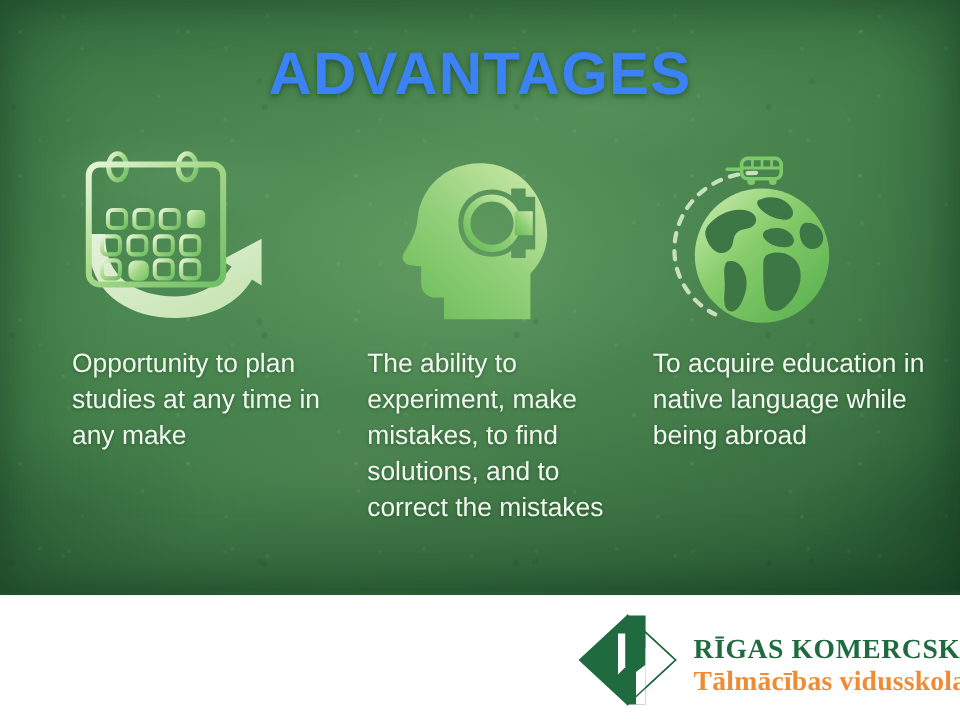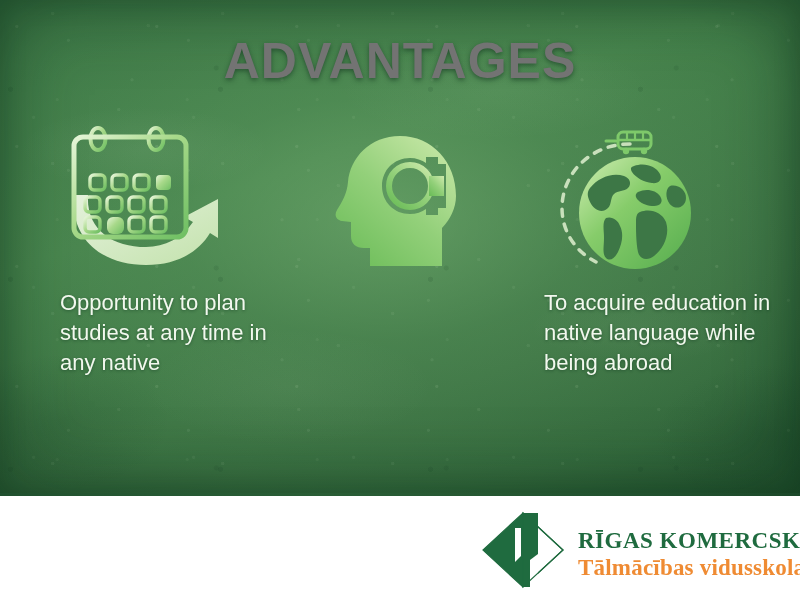--- a/index.html
+++ b/index.html
@@ -66,21 +66,21 @@
     background:linear-gradient(90deg,#20512f,#2a5f37 40%,#1d4a2b);
     opacity:.75;
   }
 
   
   .title{
     position:absolute;left:0;top:36px;width:800px;
     text-align:center;
     font-size:50px;line-height:1;font-weight:bold;
     letter-spacing:1px;
-    color:#737373;
+    color:#3b82f6;
     text-shadow:0 2px 5px rgba(12,46,26,0.55);
   }
 
   
   .cols{position:absolute;left:0;top:120px;width:800px;height:340px;}
   .col{position:absolute;top:0;}
   .col.c1{left:60px;width:215px;}
   .col.c2{left:306px;width:230px;}
   .col.c3{left:544px;width:228px;}
 
@@ -176,21 +176,21 @@
               <rect x="61" y="92" width="15" height="15" rx="4"></rect>
               <rect x="83" y="92" width="15" height="15" rx="4"></rect>
             </g>
             <g fill="url(#g1)">
               <rect x="88" y="50" width="15" height="15" rx="4"></rect>
               <rect x="39" y="92" width="17" height="17" rx="6"></rect>
             </g>
           </svg>
         </span>
       </div>
-      <div class="coltext">Opportunity to plan studies at any time in any native</div>
+      <div class="coltext">Opportunity to plan studies at any time in any make</div>
     </div>
 
     <div class="col c2">
       <div class="iconwrap">
         <span class="ic2">
           <svg width="150" height="135" viewBox="0 0 150 135">
             <defs>
               <linearGradient id="g2" x1="0.1" y1="1" x2="0.9" y2="0">
                 <stop offset="0%" stop-color="#6cbd59"></stop>
                 <stop offset="50%" stop-color="#93d07a"></stop>
@@ -231,20 +231,21 @@
             </g>
             <path fill="url(#g2)" d="M95 44 L110 44 L110 64 L95 64 Z"></path>
             <g stroke="url(#g2)" stroke-width="4">
               <line x1="70" y1="48" x2="70" y2="60"></line>
               <line x1="78" y1="48" x2="78" y2="60"></line>
               <line x1="84" y1="54" x2="97" y2="54"></line>
             </g>
           </svg>
         </span>
       </div>
+      <div class="coltext">The ability to experiment, make mistakes, to find solutions, and to correct the mistakes</div>
     </div>
 
     <div class="col c3">
       <div class="iconwrap">
         <span class="ic3">
           <svg width="160" height="150" viewBox="0 0 160 150">
             <defs>
               <linearGradient id="g3" x1="0.1" y1="0.1" x2="0.9" y2="0.95">
                 <stop offset="0%" stop-color="#bfe6a2"></stop>
                 <stop offset="40%" stop-color="#86cc6a"></stop>

